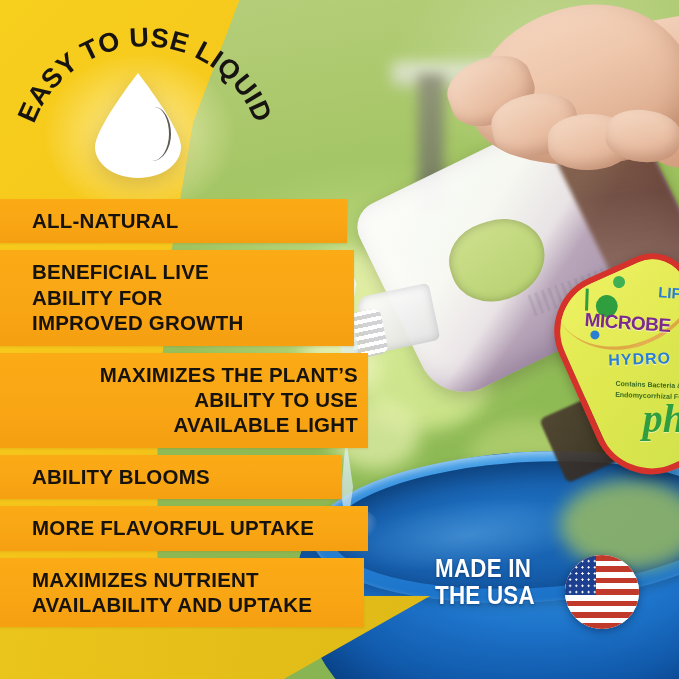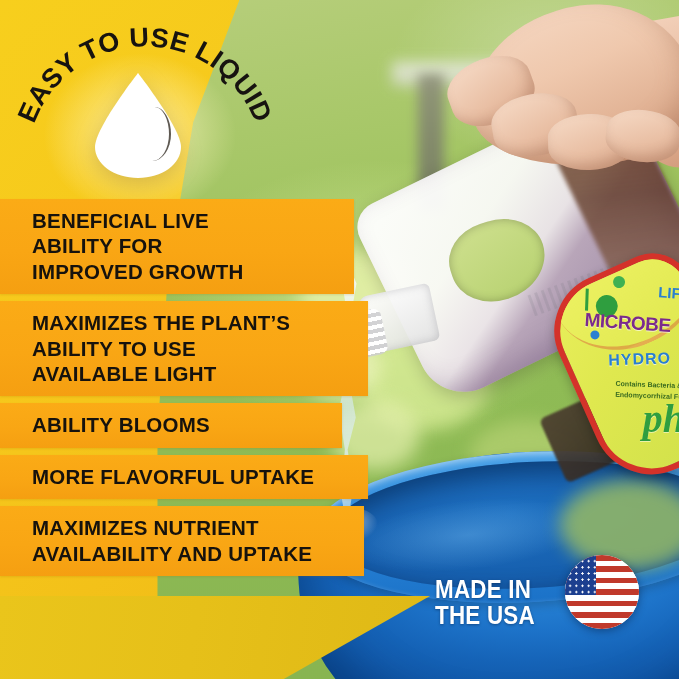--- a/index.html
+++ b/index.html
@@ -279,29 +279,29 @@
     font-family:"Liberation Sans", sans-serif;
     font-weight:bold;
     font-size:20.5px;
     line-height:1.24;
     letter-spacing:.2px;
     color:#16120d;
     white-space:pre-line;
   }
   .w1{width:305px;}
   .w2{width:312px;}
-  .w3{width:326px;}
+  .w3{width:326px;text-align:right;}
   .w4{width:300px;}
   .w5{width:326px;}
   .w6{width:322px;}
 
   
   .usa{
     position:absolute;left:435px;top:555px;
-    display:flex;align-items:flex-end;gap:14px;
+    display:flex;align-items:flex-start;gap:14px;
   }
   .usa-text{
     font-family:"Liberation Sans", sans-serif;
     font-weight:bold;font-size:26px;line-height:1.02;
     color:#ffffff;letter-spacing:.3px;
     transform:scaleX(.86);transform-origin:left center;
     text-shadow:0 1px 3px rgba(0,25,60,.45);
     white-space:pre-line;
   }
   .flag-circle{
@@ -427,20 +427,23 @@
       </text>
     </svg>
   </div>
 
   <div class="droplet">
     <div class="drop-body"></div>
     <div class="drop-shine"></div>
   </div>
 
   <div class="bands">
+    <div class="band w1">
+      <div class="band-text">ALL-NATURAL</div>
+    </div>
     <div class="band w2">
       <div class="band-text">BENEFICIAL LIVE
 ABILITY FOR
 IMPROVED GROWTH</div>
     </div>
     <div class="band w3">
       <div class="band-text">MAXIMIZES THE PLANT’S
 ABILITY TO USE
 AVAILABLE LIGHT</div>
     </div>

